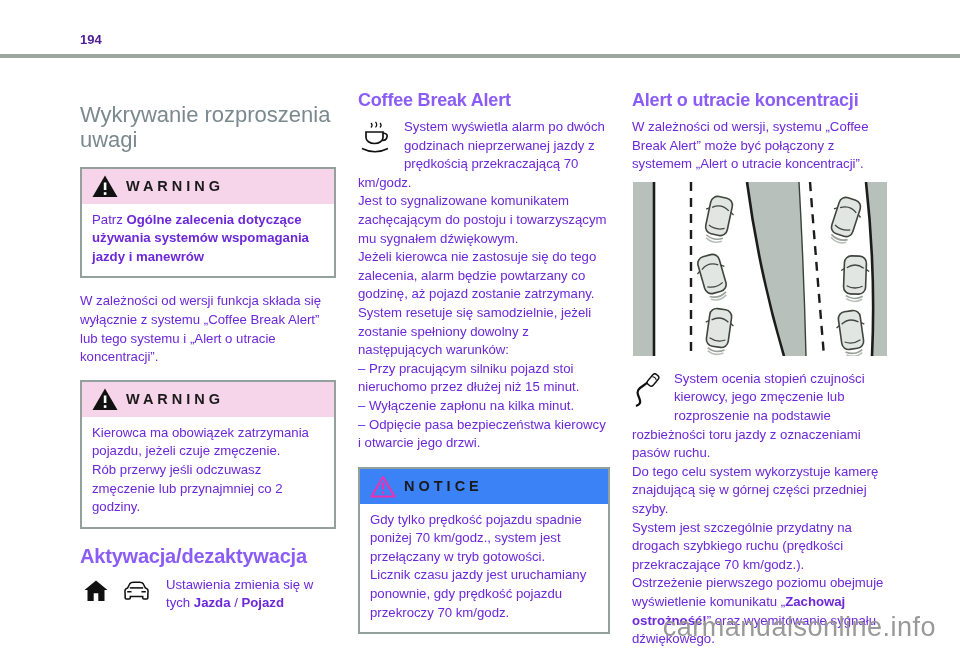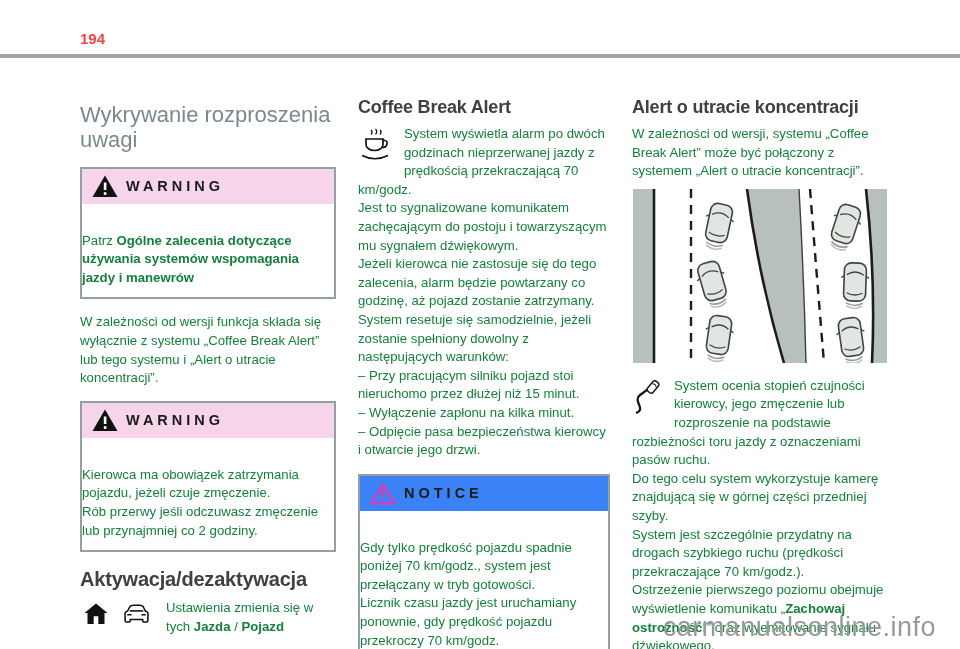--- a/index.html
+++ b/index.html
@@ -5,48 +5,48 @@
   html,body { margin:0; padding:0; }
   body {
     width:960px; height:649px;
     background:#ffffff;
     font-family:"Liberation Sans", sans-serif;
     color:#2e2e2e;
     position:relative;
     overflow:hidden;
   }
   .page-header { padding:30px 0 6px 80px; }
-  .page-number { font-size:15px; font-weight:bold; color:#ef4444; }
+  .page-number { font-size:13px; font-weight:bold; color:#4c1d95; }
   .top-rule { height:4px; background:#9ea79f; width:100%; }
 
   .content {
     display:grid;
     grid-template-columns:256px 252px 258px;
     column-gap:22px;
     padding:28px 0 0 80px;
     align-items:start;
   }
 
   .main-title {
     font-size:22px; font-weight:400; color:#7b898e;
     line-height:1.15; margin:16px 0 14px 0;
   }
   .section-title {
-    font-size:18px; font-weight:bold; color:#404040;
-    margin:11px 0 7px 0; letter-spacing:-0.2px;
-  }
-  p { font-size:13.2px; line-height:18.6px; margin:0; color:#15803d; }
+    font-size:18px; font-weight:bold; color:#8b5cf6;
+    margin:4px 0 7px 0; letter-spacing:-0.2px;
+  }
+  p { font-size:13.2px; line-height:18.6px; margin:0; color:#6d28d9; }
   .b { font-weight:bold; }
 
   .box { border:2px solid #93a09c; margin:4px 0 14px 0; background:#fff; }
   .box-head { display:flex; align-items:center; gap:8px; padding:6px 10px; }
   .warn-head { background:#f6d4ea; }
   .notice-head { background:#3b82f6; }
   .box-label { font-weight:bold; font-size:14.5px; letter-spacing:4px; color:#1a1a1a; }
-  .box-body { padding:7px 10px 10px 0;margin-top:21px; }
+  .box-body { padding:7px 10px 10px 10px; }
 
   .icon-float { float:left; margin:3px 12px 2px 0; }
   .icon-pair { float:left; display:flex; gap:13px; align-items:center; margin:4px 14px 4px 4px; }
   .clear { clear:both; }
 
   .activation { margin-top:16px; }
   .activation .section-title { font-size:20px; margin-bottom:8px; }
 
   figure { margin:8px 0 10px 0; }
 

